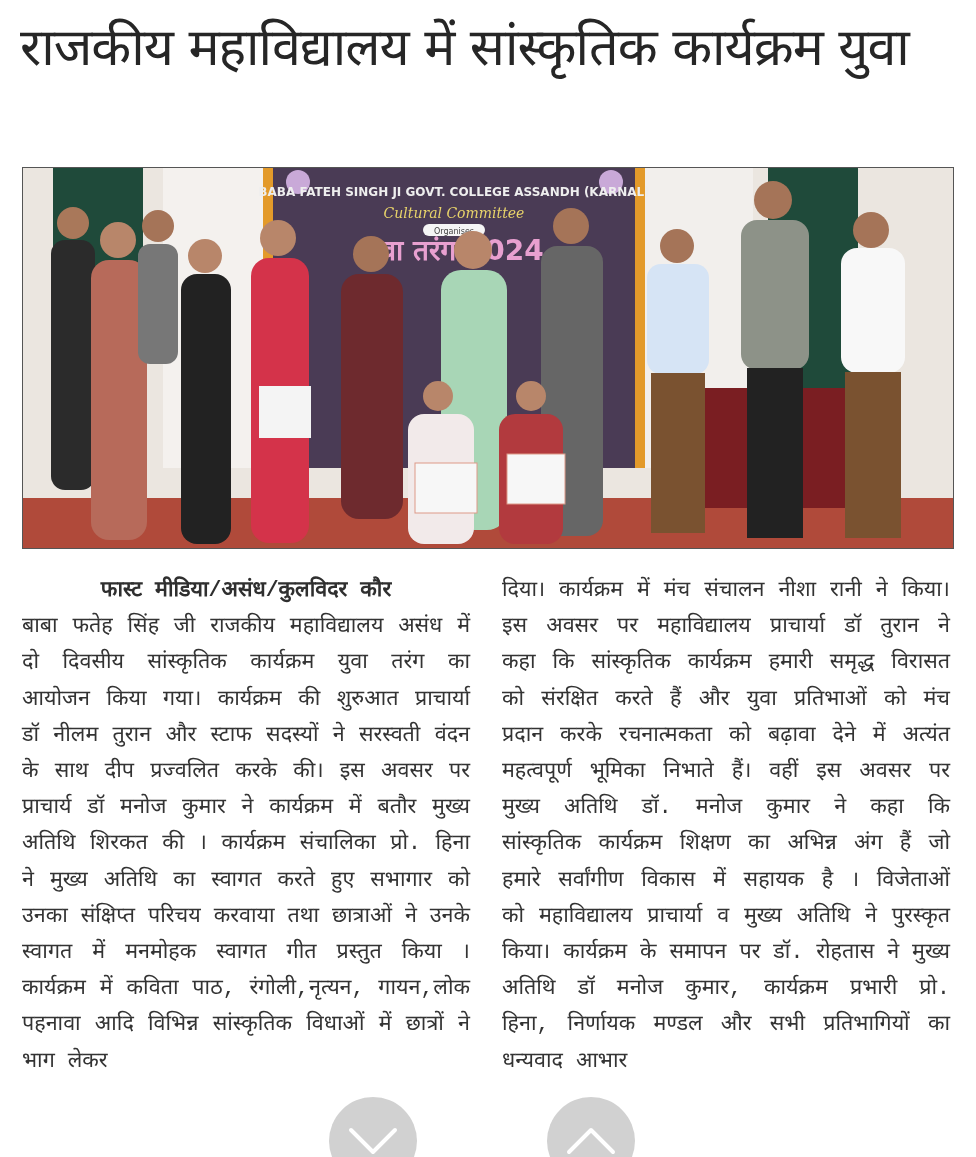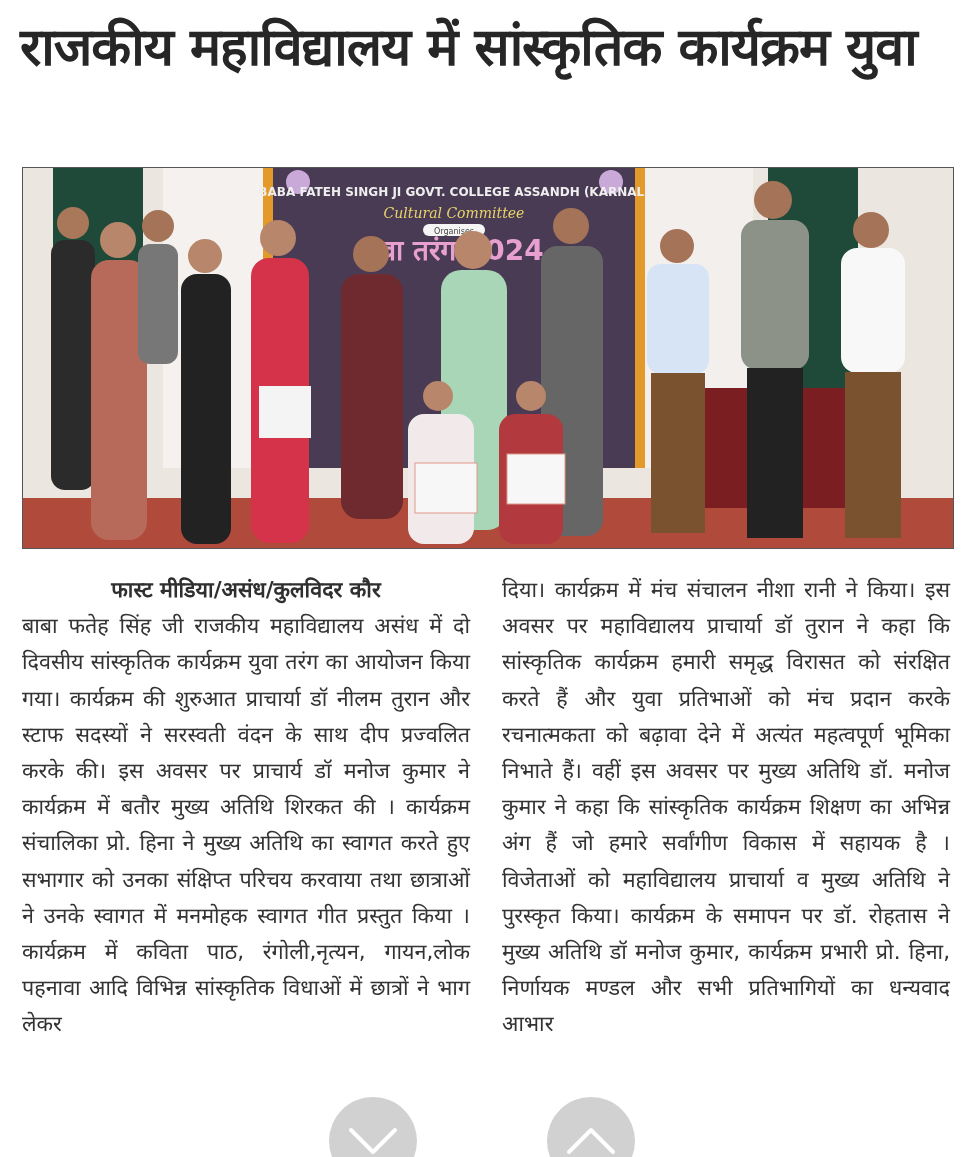--- a/index.html
+++ b/index.html
@@ -1,21 +1,21 @@
 <!DOCTYPE html>
 <html><head>
 <meta charset="utf-8">
 <style>
   html, body { margin:0; padding:0; background:#ffffff; }
   body { width:976px; height:1157px; overflow:hidden; position:relative; font-family:"DejaVu Sans", sans-serif; color:#2b2b2b; }
-  .headline { position:absolute; left:20px; top:14px; width:940px; font-family:"DejaVu Sans", sans-serif; font-weight:bold; font-size:52px; line-height:66px; color:#262626; letter-spacing:-1px; }
+  .headline { position:absolute; left:20px; top:14px; width:940px; font-family:"DejaVu Sans", sans-serif; font-weight:normal; font-size:52px; line-height:66px; color:#262626; letter-spacing:-1px; }
   .headline .hl-accent { color:#1aa0e6; }
   .photo { position:absolute; left:22px; top:167px; width:930px; height:380px; overflow:hidden; border:1px solid #555; background:#ec4899;text-align:center; }
   .photo svg { display:block; width:100%; height:100%; }
-  .col { position:absolute; top:572px; width:448px; font-size:21.5px; line-height:36.2px; color:#333; text-align:justify; }
+  .col { position:absolute; top:572px; width:448px; font-size:21.5px; line-height:36.2px; color:#333; text-align:justify;font-family:Liberation Mono, monospace; }
   .col-left { left:22px; }
   .col-right { left:502px; }
   .byline { font-weight:bold; text-align:center; display:block; color:#2f2f2f; }
   .col p { margin:0; }
   .nav-btn { position:absolute; width:88px; height:88px; border-radius:50%; background:rgba(205,205,205,0.93); display:flex; align-items:center; justify-content:center; cursor:pointer; }
   .nav-down { left:329px; top:1097px; }
   .nav-up { left:547px; top:1097px; }
 </style>
 </head>
 <body>

